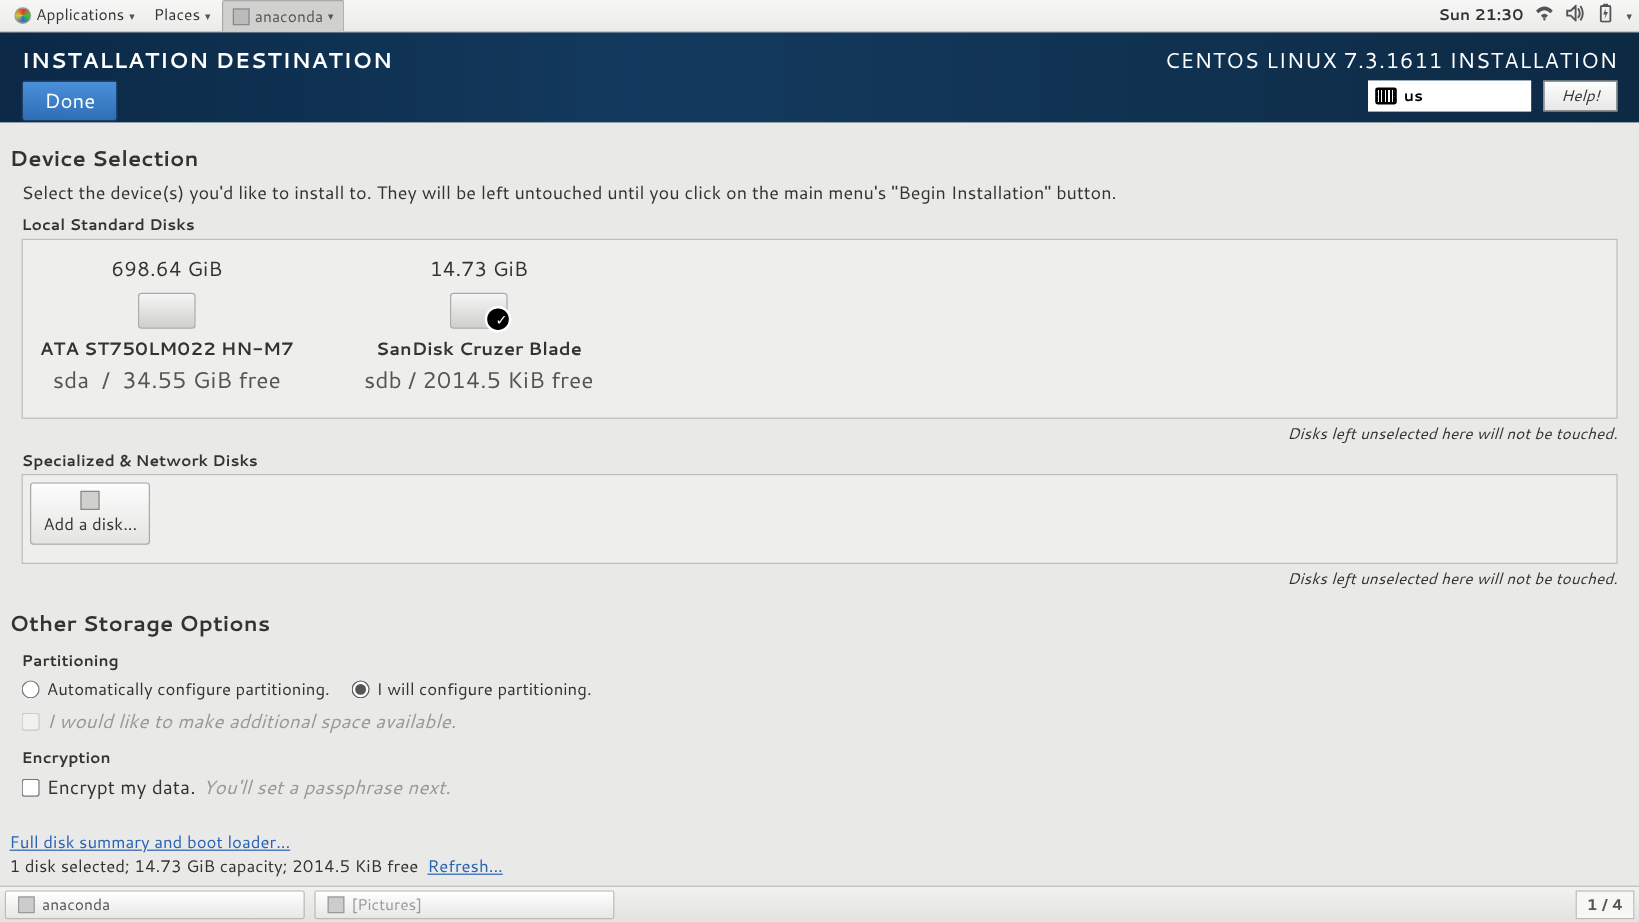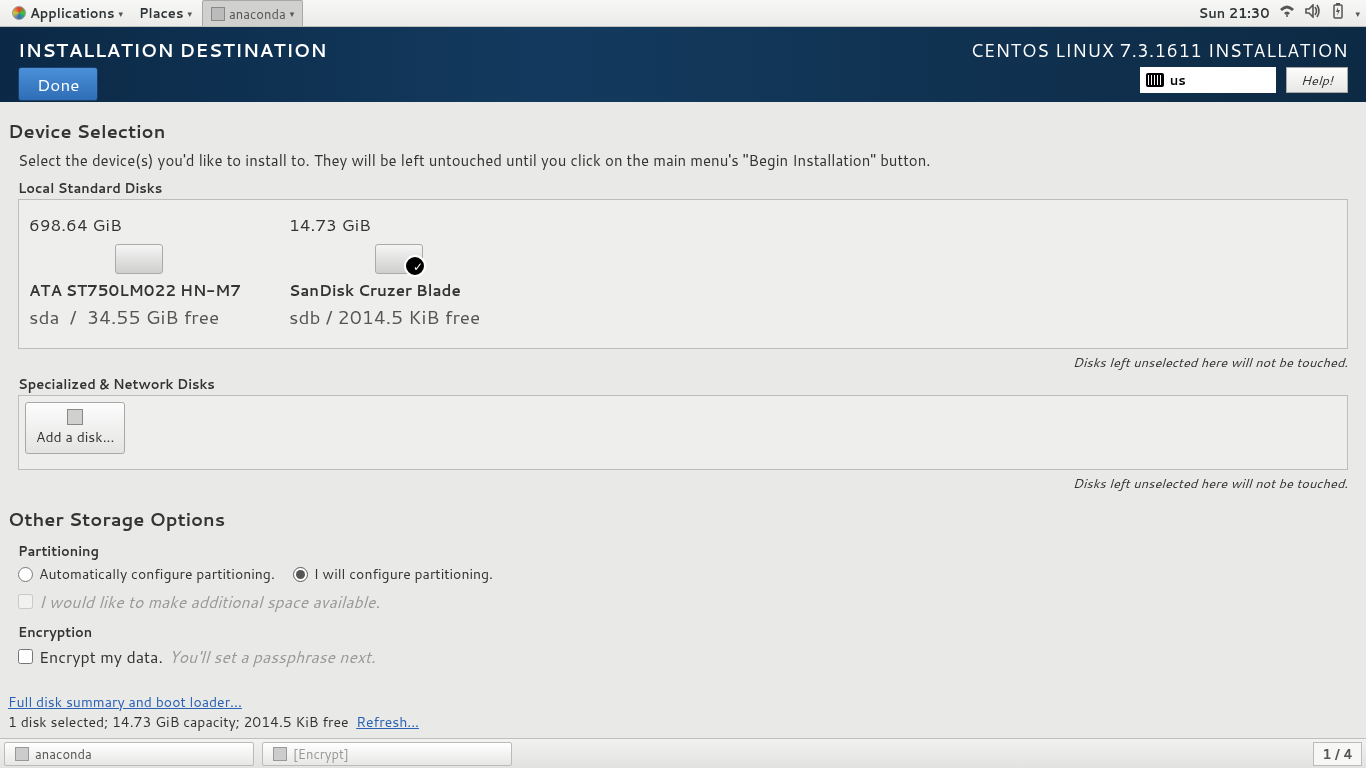--- a/index.html
+++ b/index.html
@@ -1,21 +1,21 @@
 <!DOCTYPE html>
 <html><head>
 <meta charset="utf-8">
 <style>
   * { box-sizing: border-box; margin: 0; padding: 0; font-family: "Cantarell", "DejaVu Sans", sans-serif; }
   body { width: 1366px; height: 768px; background: #e9e9e7; overflow: hidden; color: #333; }
   
   
   .top-panel { height: 27px; background: linear-gradient(#f7f7f6, #ebebea); border-bottom: 1px solid #bfbfbd; display: flex; align-items: center; padding: 0 6px; font-size: 13px; color: #2e3436; }
   .top-panel .left { display: flex; align-items: center; gap: 4px; }
-  .top-panel .menu-item { display: flex; align-items: center; gap: 4px; padding: 0 6px; height: 27px; font-weight: bold; }
+  .top-panel .menu-item { display: flex; align-items: center; gap: 4px; padding: 0 6px; height: 27px; }
   .top-panel .tri { font-size: 9px; color: #555; }
   .top-panel .right { margin-left: auto; display: flex; align-items: center; gap: 10px; }
   .top-panel .app-btn { background: #d0d0ce; border: 1px solid #a8a8a6; border-bottom: none; padding: 0 8px; height: 26px; display: flex; align-items: center; gap: 4px; border-radius: 2px 2px 0 0; color:#555; }
   .top-panel .status-icon { color: #555; font-size: 14px; }
   .logo-dot { width:14px; height:14px; background: conic-gradient(#e33,#3c3,#36c,#cc3,#e33); border-radius:50%; border:1px solid #999; }
   
   
   .header { height: 75px; background: linear-gradient(90deg, #0b2946, #133a5e 40%, #0d2a44); color: #fff; display:flex; justify-content: space-between; padding: 10px 18px 6px 18px; }
   .header-left h1 { font-size: 18px; font-weight: 600; letter-spacing: 0.5px; margin-bottom: 4px;}
   .done-btn { background: linear-gradient(#4a90d9, #2f6eb6); border: 1px solid #1c3f68; color: #fff; font-size: 17px; padding: 4px 18px; border-radius: 3px; cursor:pointer; }
@@ -27,21 +27,21 @@
   .kb-ind .kbicon::after{content:""; position:absolute; inset:2px; background: repeating-linear-gradient(90deg,#fff 0 1px,#000 1px 3px), repeating-linear-gradient(0deg,#fff 0 1px,#000 1px 4px);}
   .help-btn { background: linear-gradient(#fdfdfd,#e7e7e5); border:1px solid #a8a8a6; color:#333; font-size:13px; padding:3px 14px; border-radius:0; cursor:pointer;font-style:italic;}
   
   
   .main { position:absolute; top:102px; left:0; right:0; bottom:30px; padding: 10px 8px 4px 8px; overflow:hidden; }
   .sec-h { font-size:18px; font-weight:600; color:#333; margin: 6px 0 6px 0; }
   .sec-sub { font-size:15px; color:#333; margin: 4px 0 8px 10px; }
   .label-bold { font-size:13px; font-weight:600; margin: 4px 0 2px 10px; }
   .panel-box { border:1px solid #bdbdbb; background:#eeeeec; margin: 2px 10px; padding: 6px; }
   .disks-row { display:flex; gap: 40px; padding: 6px 4px 8px 4px;}
-  .disk { width: 220px; cursor:pointer;}
+  .disk { width: 220px; text-align:center; cursor:pointer;}
   .disk .size { font-size:17px; color:#333; margin-bottom:8px;}
   .disk-icon { width:48px; height:30px; margin:0 auto 6px auto; background: linear-gradient(#f5f5f5,#cfcfcd); border:1px solid #aaa; border-radius:3px; position:relative;}
   .disk-icon.usb::after{content:""; position:absolute; right:-4px; bottom:-4px; width:18px; height:18px; background:#000; border-radius:50%; border:2px solid #fff;}
   .disk-icon.usb::before{content:"✓"; position:absolute; right:-1px; bottom:-2px; color:#fff; z-index:2; font-size:12px; font-weight:bold;}
   .disk .name { font-size:15px; font-weight:600; color:#333; }
   .disk .info { font-size:19px; color:#555; margin-top:2px;}
   .note-right { text-align:right; font-style:italic; font-size:13px; color:#333; margin: 4px 10px 2px 0;}
   .add-disk-btn { display:inline-flex; flex-direction:column; align-items:center; gap:2px; background: linear-gradient(#fdfdfd,#e4e4e2); border:1px solid #a8a8a6; border-radius:3px; padding: 6px 10px; font-size:14px; cursor:pointer; color:#333;}
   .add-disk-btn .diskicon{ width:16px;height:16px;background:#d0d0ce;border:1px solid #888;}
   
@@ -192,16 +192,16 @@
   </div>
 </div>
 
 <div class="bottom-bar">
   <div class="task-btn">
     <span class="ico"></span>
     <span>anaconda</span>
   </div>
   <div class="task-btn inactive">
     <span class="ico"></span>
-    <span>[Encrypt]</span>
+    <span>[Pictures]</span>
   </div>
   <div class="ws-ind">1 / 4</div>
 </div>
 
 </body></html>

